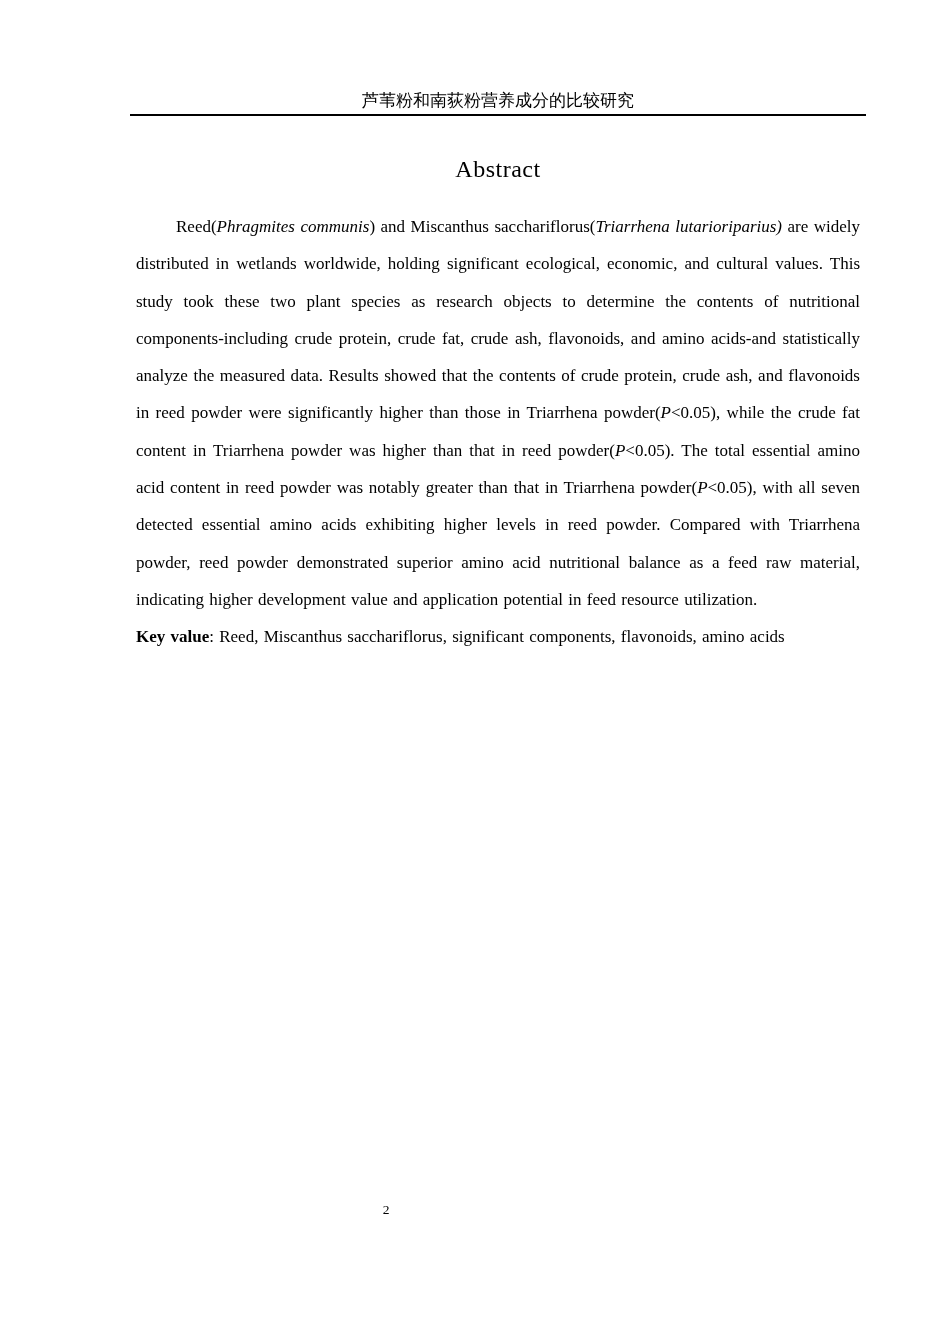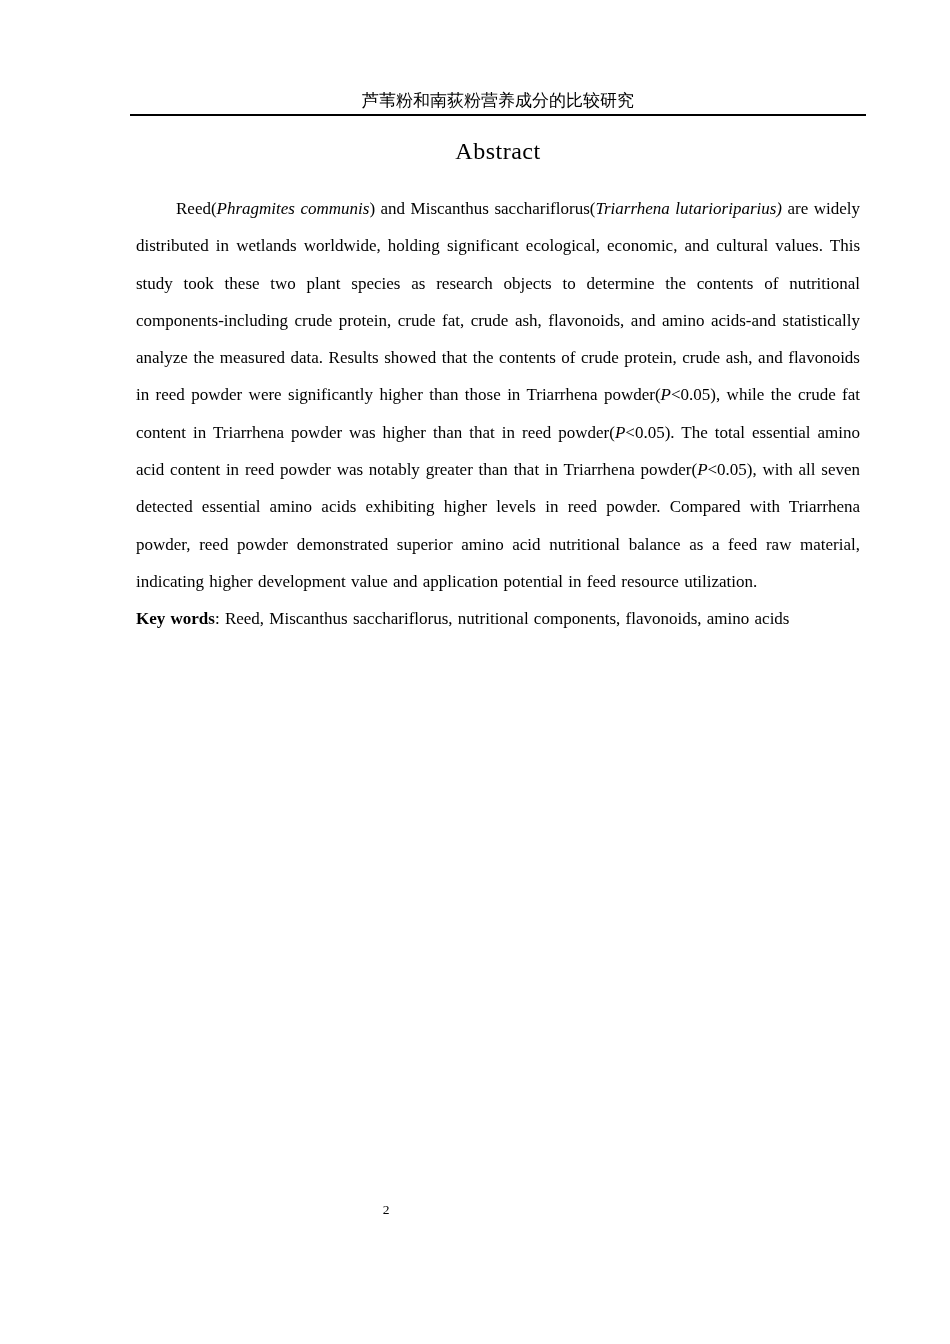--- a/index.html
+++ b/index.html
@@ -22,21 +22,21 @@
     left: 130px;
     width: 736px;
     text-align: center;
     font-size: 17px;
     line-height: 21px;
     padding-bottom: 3px;
     border-bottom: 2px solid #000000;
   }
   .content {
     position: absolute;
-    top: 134px;
+    top: 152px;
     left: 136px;
     width: 724px;
     font-family: Liberation Serif, serif;
   }
   .abstract-title {
     font-size: 24px;
     line-height: 34px;
     font-weight: normal;
     text-align: center;
     letter-spacing: 0.5px;
@@ -69,19 +69,19 @@
   <div class="header">
     <span>芦苇粉和南荻粉营养成分的比较研究</span>
   </div>
 
   <div class="content">
 
     <h1 class="abstract-title">Abstract</h1>
 
     <p class="body-para first"><span>Reed(</span><em>Phragmites communis</em><span>) and Miscanthus sacchariflorus(</span><em>Triarrhena lutarioriparius)</em><span> are widely distributed in wetlands worldwide, holding significant ecological, economic, and cultural values. This study took these two plant species as research objects to determine the contents of nutritional components-including crude protein, crude fat, crude ash, flavonoids, and amino acids-and statistically analyze the measured data. Results showed that the contents of crude protein, crude ash, and flavonoids in reed powder were significantly higher than those in Triarrhena powder(</span><em>P</em><span>&lt;0.05), while the crude fat content in Triarrhena powder was higher than that in reed powder(</span><em>P</em><span>&lt;0.05). The total essential amino acid content in reed powder was notably greater than that in Triarrhena powder(</span><em>P</em><span>&lt;0.05), with all seven detected essential amino acids exhibiting higher levels in reed powder. Compared with Triarrhena powder, reed powder demonstrated superior amino acid nutritional balance as a feed raw material, indicating higher development value and application potential in feed resource utilization.</span></p>
 
-    <p class="body-para keywords"><strong>Key words</strong><span>: Reed, Miscanthus sacchariflorus, nutritional components, flavonoids, amino acids</span></p>
+    <p class="body-para keywords"><strong>Key value</strong><span>: Reed, Miscanthus sacchariflorus, significant components, flavonoids, amino acids</span></p>
 
   </div>
 
   <div class="page-number">2</div>
 
 </div>
 
 </body></html>

